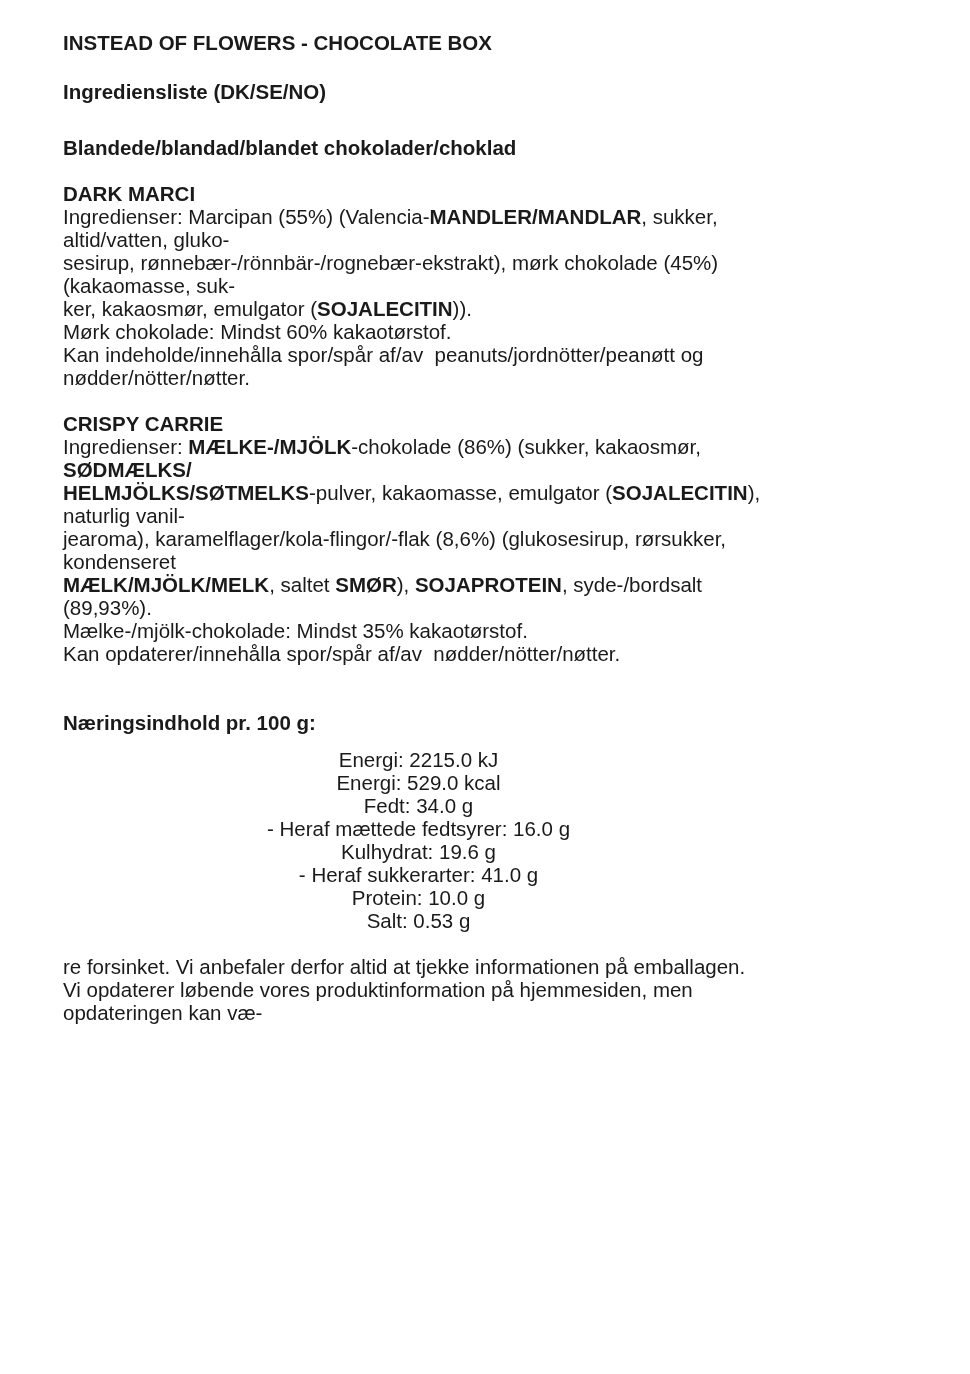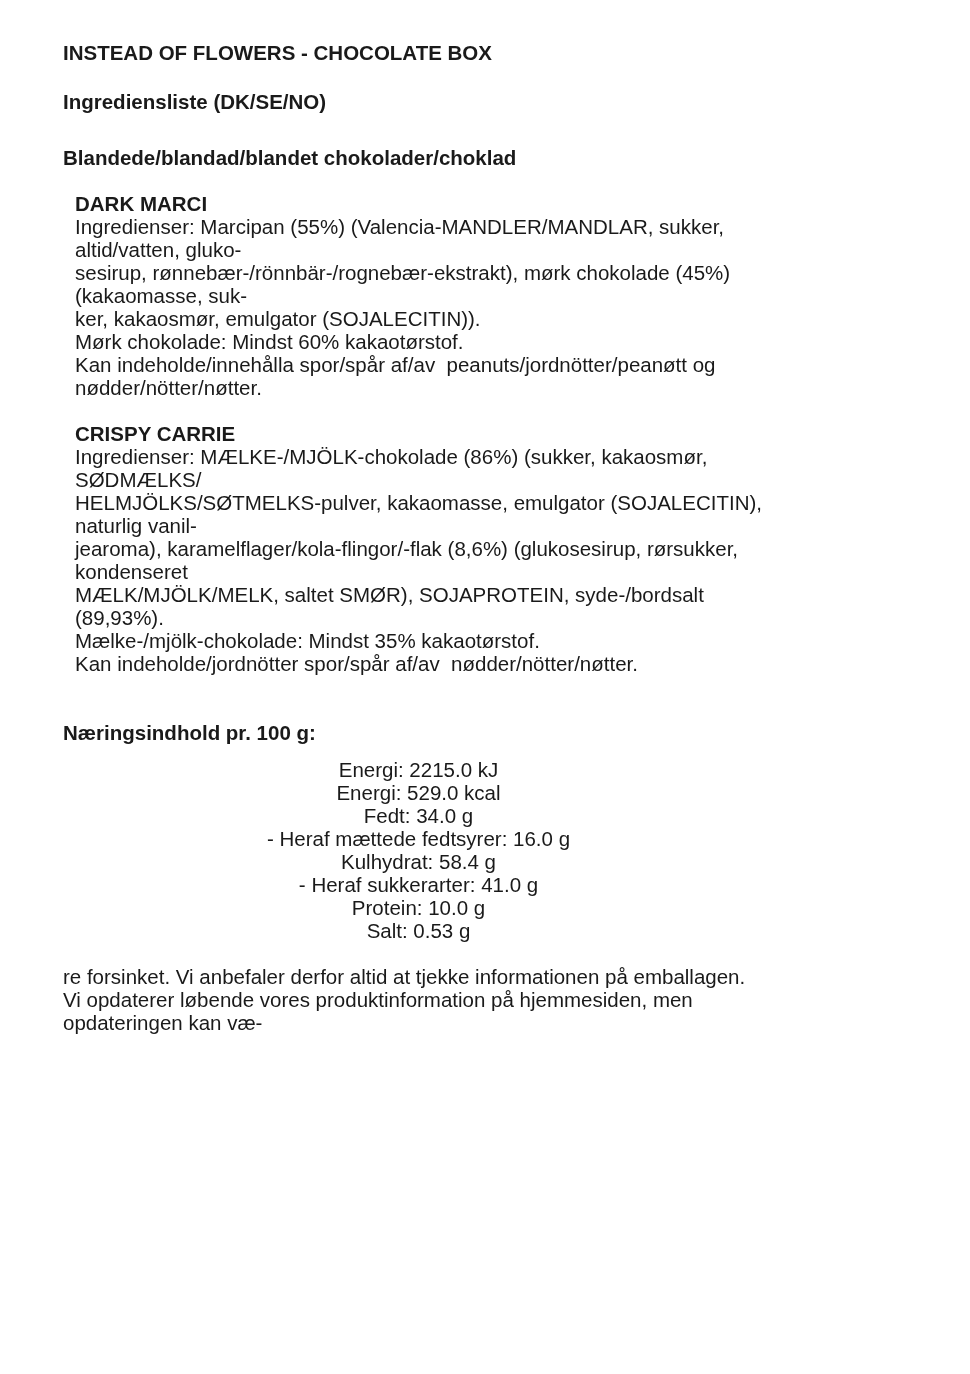--- a/index.html
+++ b/index.html
@@ -11,42 +11,42 @@
     width: 970px;
     height: 1374px;
     overflow: hidden;
     font-family: "Liberation Sans", sans-serif;
     color: #1a1a1a;
   }
   .page {
     box-sizing: border-box;
     width: 824px;
     height: 1374px;
-    padding: 41px 50px 0 63px;
+    padding: 31px 50px 0 63px;
     font-size: 20.5px;
     line-height: 23px;
     background: #ffffff;
   }
   .heading {
     font-size: inherit;
     line-height: inherit;
     font-weight: 700;
     margin: 0;
   }
   .doc-title     { margin-bottom: 26px; }
   .subtitle      { margin-bottom: 33px; }
   .category      { margin-bottom: 23px; margin-top: 31px; }
-  .product       { margin-bottom: 23px; margin-left: 12px; }
+  .product       { margin-bottom: 23px; }
   .products      { margin-bottom: 46px; } 
   .nutrition-heading { margin-bottom: 14px; }
   .nutrition-rows    { margin-bottom: 23px; text-align: center; }
   .line {
     white-space: pre-wrap;
   }
-  .b { font-weight: 400; }
+  .b { font-weight: 700; }
 </style>
 </head>
 <body>
 
 <div class="page">
 
   <h1 class="heading doc-title">INSTEAD OF FLOWERS - CHOCOLATE BOX</h1>
 
   <h2 class="heading subtitle">Ingrediensliste (DK/SE/NO)</h2>
 
@@ -61,32 +61,32 @@
         <div class="line"><span>Mørk chokolade: Mindst 60% kakaotørstof.</span></div>
         <div class="line"><span>Kan indeholde/innehålla spor/spår af/av  peanuts/jordnötter/peanøtt og nødder/nötter/nøtter.</span></div>
       </section>
       <section class="product">
         <h2 class="heading">CRISPY CARRIE</h2>
         <div class="line"><span>Ingredienser: </span><span class="b">MÆLKE-/MJÖLK</span><span>-chokolade (86%) (sukker, kakaosmør, </span><span class="b">SØDMÆLKS/</span></div>
         <div class="line"><span class="b">HELMJÖLKS/SØTMELKS</span><span>-pulver, kakaomasse, emulgator (</span><span class="b">SOJALECITIN</span><span>), naturlig vanil-</span></div>
         <div class="line"><span>jearoma), karamelflager/kola-flingor/-flak (8,6%) (glukosesirup, rørsukker, kondenseret</span></div>
         <div class="line"><span class="b">MÆLK/MJÖLK/MELK</span><span>, saltet </span><span class="b">SMØR</span><span>), </span><span class="b">SOJAPROTEIN</span><span>, syde-/bordsalt (89,93%).</span></div>
         <div class="line"><span>Mælke-/mjölk-chokolade: Mindst 35% kakaotørstof.</span></div>
-        <div class="line"><span>Kan indeholde/jordnötter spor/spår af/av  nødder/nötter/nøtter.</span></div>
+        <div class="line"><span>Kan opdaterer/innehålla spor/spår af/av  nødder/nötter/nøtter.</span></div>
       </section>
     </section>
 
   <section>
     <h2 class="heading nutrition-heading">Næringsindhold pr. 100 g:</h2>
     <div class="nutrition-rows" id="nutrition-rows">
         <div class="line">Energi: 2215.0 kJ</div>
         <div class="line">Energi: 529.0 kcal</div>
         <div class="line">Fedt: 34.0 g</div>
         <div class="line">- Heraf mættede fedtsyrer: 16.0 g</div>
-        <div class="line">Kulhydrat: 58.4 g</div>
+        <div class="line">Kulhydrat: 19.6 g</div>
         <div class="line">- Heraf sukkerarter: 41.0 g</div>
         <div class="line">Protein: 10.0 g</div>
         <div class="line">Salt: 0.53 g</div>
       </div>
   </section>
 
   <div id="footer">
       <div class="line">re forsinket. Vi anbefaler derfor altid at tjekke informationen på emballagen.</div>
       <div class="line">Vi opdaterer løbende vores produktinformation på hjemmesiden, men opdateringen kan væ-</div>
     </div>

